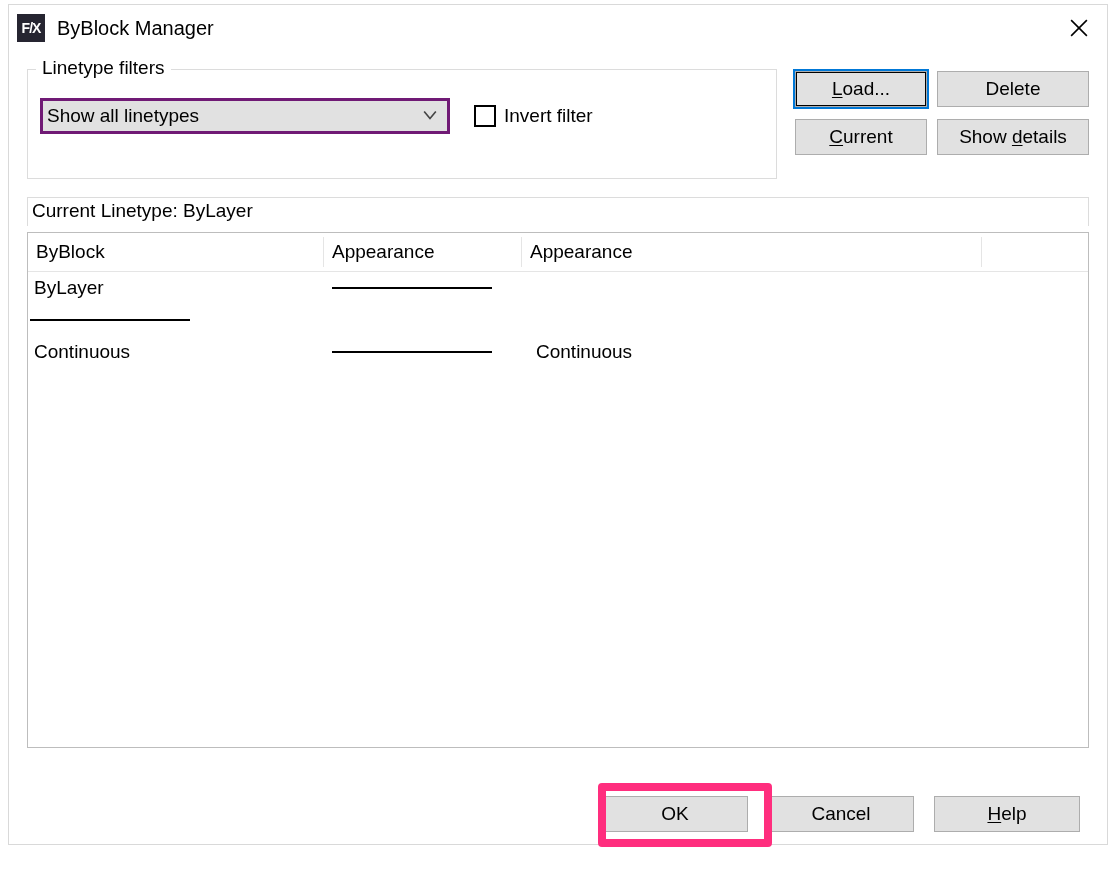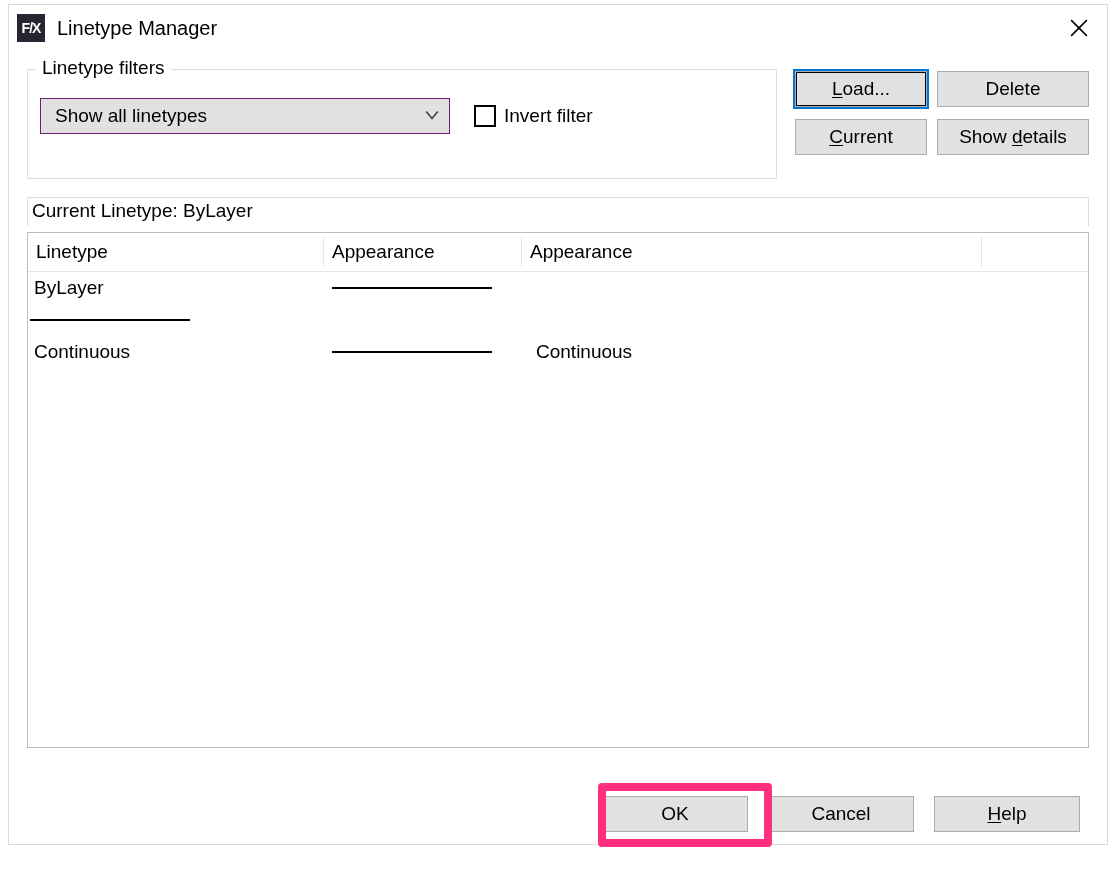--- a/index.html
+++ b/index.html
@@ -77,23 +77,23 @@
     background: #ffffff;
     padding: 0 6px;
     font-size: 19px;
   }
   .filters-inner { display: flex; align-items: center; gap: 24px; }
 
   .combo {
     display: flex;
     align-items: center;
     width: 410px; height: 36px;
-    border: 1px solid #701a75;
+    border: 3px solid #701a75;
     background: #e1e1e1;
-    padding: 0 10px 0 14px;
+    padding: 0 10px 0 4px;
     box-sizing: border-box;
     cursor: default;
   }
   .combo-text { flex: 1; font-size: 19px; }
   .combo-chevron svg { width: 14px; height: 14px; }
 
   .checkbox-wrap {
     display: flex;
     align-items: center;
     gap: 8px;
@@ -205,21 +205,21 @@
 </style>
 </head>
 <body>
 
 <div class="dialog">
 
   <div class="titlebar">
     <div class="icon">
       <span class="icon-text">F/X</span>
     </div>
-    <div class="title">Linetype Manager</div>
+    <div class="title">ByBlock Manager</div>
     <div class="close">
       <svg viewBox="0 0 16 16">
         <line x1="1" y1="1" x2="15" y2="15" stroke="#000" stroke-width="1.4"></line>
         <line x1="15" y1="1" x2="1" y2="15" stroke="#000" stroke-width="1.4"></line>
       </svg>
     </div>
   </div>
 
   <div class="body">
 
@@ -257,21 +257,21 @@
         </div>
       </div>
     </div>
 
     <div class="status-bar">
       <span>Current Linetype:  </span><span>ByLayer</span>
     </div>
 
     <div class="table-wrap">
       <div class="thead">
-        <div class="th col-lt">Linetype</div>
+        <div class="th col-lt">ByBlock</div>
         <div class="th col-app">Appearance</div>
         <div class="th col-desc">Appearance</div>
         <div class="th col-tail"></div>
       </div>
       <div class="tbody" id="tbody">
           <div class="trow">
             <div class="td-lt">ByLayer</div>
             <div class="td-app">
               <div class="line-appearance"></div>
             </div>

